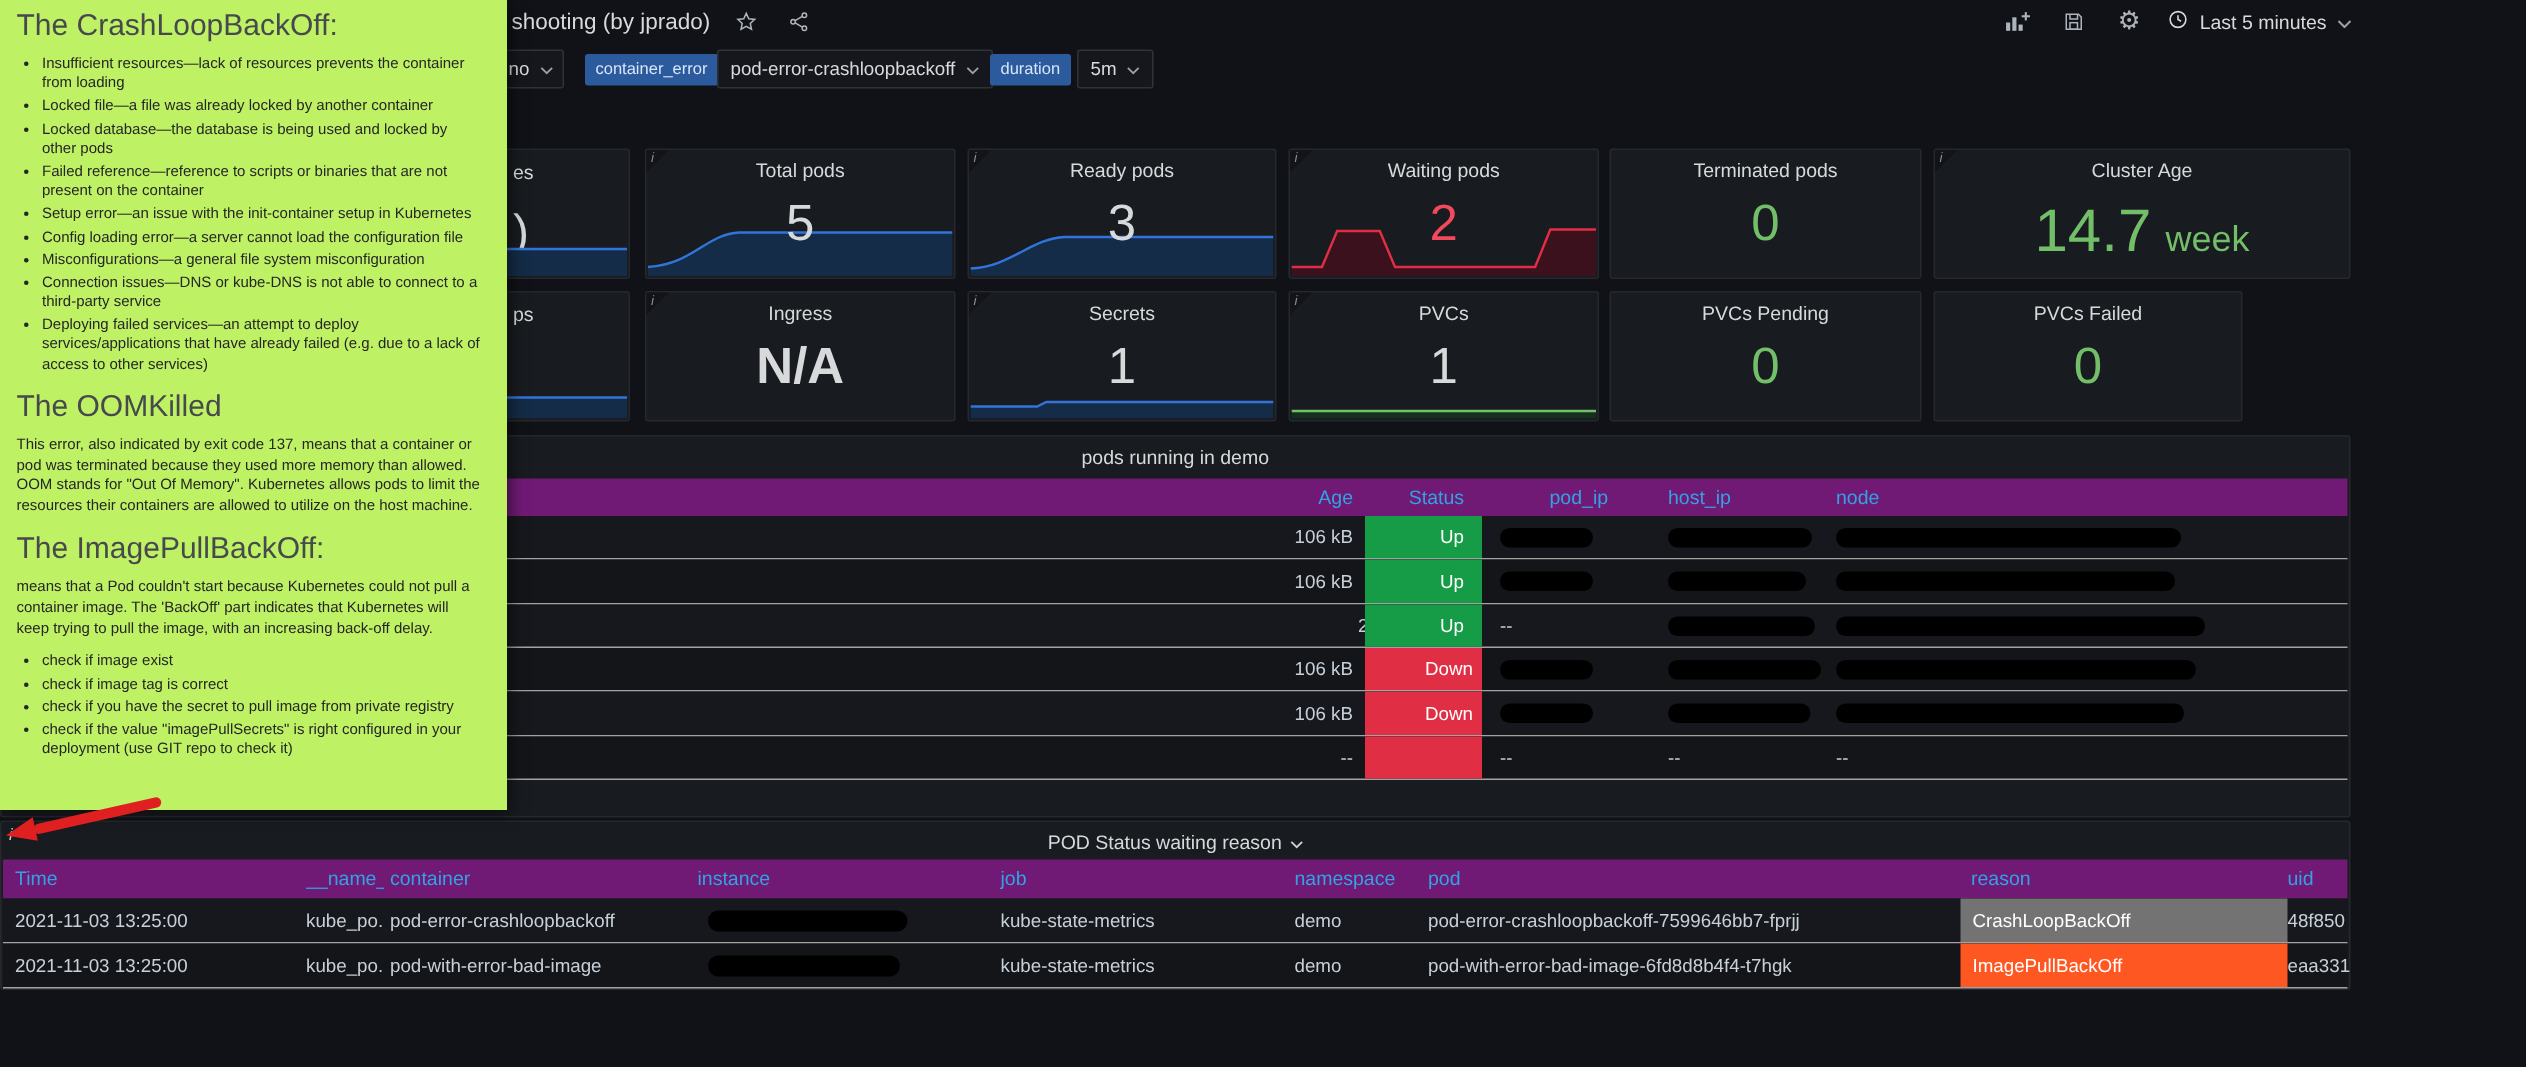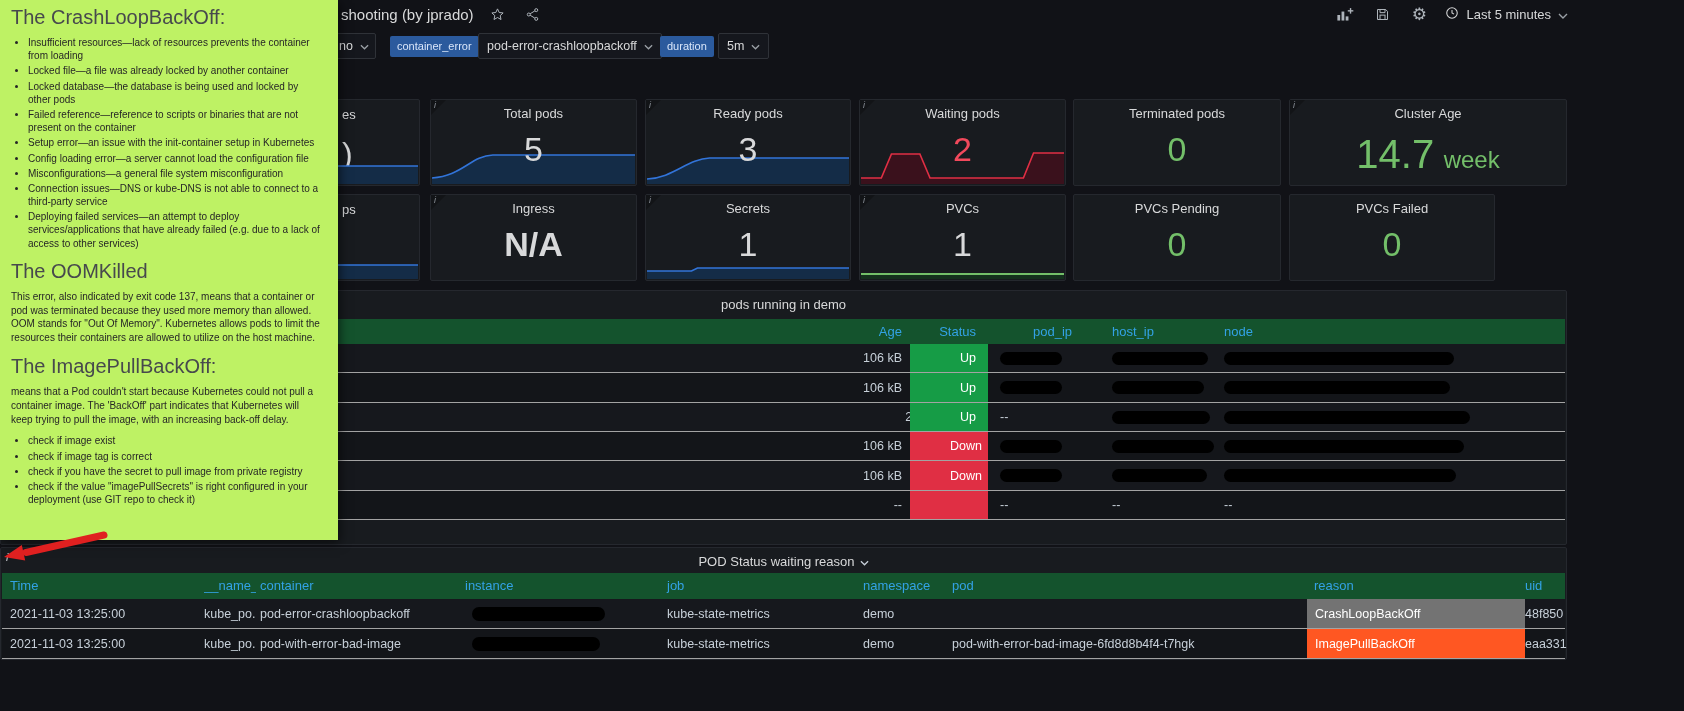--- a/index.html
+++ b/index.html
@@ -29,21 +29,21 @@
   .panel-title { position:absolute; top:6px; left:0; right:0; text-align:center; font-size:13px; color:#d8d9da; white-space:nowrap; }
   .stat { position:absolute; left:0; right:0; text-align:center; font-weight:500; font-size:34px; line-height:1; z-index:2; }
   .green { color:#73bf69; } .redtxt { color:#f2495c; } .white { color:#d8d9da; }
   .frag-title { position:absolute; top:7px; font-size:13px; color:#d8d9da; }
   .frag-value { position:absolute; font-size:32px; color:#d8d9da; font-weight:500; }
   .spark { position:absolute; left:1px; right:1px; bottom:1px; height:44px; width:calc(100% - 2px); z-index:1; }
   .corner { position:absolute; top:0; left:0; width:0; height:0; border-top:15px solid #121417; border-right:15px solid transparent; }
   .corner-i { position:absolute; top:1px; left:3px; font-size:9px; font-style:italic; color:#8a9097; line-height:1; }
 
   
-  .thead { position:absolute; left:1px; right:1px; background:#14532d; }
+  .thead { position:absolute; left:1px; right:1px; background:#701a75; }
   .hdr { position:absolute; font-size:13px; color:#33a2e5; white-space:nowrap; cursor:pointer; }
   .trow { position:absolute; left:1px; right:1px; border-bottom:1px solid #a3a3a3; }
   .row-a { background:#16181d; } .row-b { background:#131519; }
   .cell { position:absolute; font-size:12.5px; color:#c7d0d9; white-space:nowrap; line-height:inherit; }
   .badge-cell { position:absolute; top:0; bottom:0; color:#fff; font-size:12.5px; white-space:nowrap; overflow:hidden; }
   .redact { position:absolute; background:#000; border-radius:7px; height:13px; top:8px; }
 
   
   .tooltip {
     position:absolute; left:0; top:0; width:338px; height:540px; z-index:20;
@@ -309,20 +309,21 @@
       <span class="hdr" style="left:1523px;">uid</span>
     </div>
 
     <div class="trow row-a" style="top:51px;height:30px;line-height:30px;">
       <span class="cell" style="left:8px;">2021-11-03 13:25:00</span>
       <span class="cell" style="left:202px;width:52px;overflow:hidden;">kube_po...</span>
       <span class="cell" style="left:258px;">pod-error-crashloopbackoff</span>
       <span class="redact" style="left:470px;width:133px;top:8px;height:14px;"></span>
       <span class="cell" style="left:665px;">kube-state-metrics</span>
       <span class="cell" style="left:861px;">demo</span>
+      <span class="cell" style="left:950px;">pod-error-crashloopbackoff-7599646bb7-fprjj</span>
       <span class="badge-cell" style="left:1305px;width:218px;background:#737373;padding-left:8px;line-height:30px;">CrashLoopBackOff</span>
       <span class="cell" style="left:1523px;width:42px;overflow:hidden;">48f850</span>
     </div>
     <div class="trow row-b" style="top:81px;height:30px;line-height:30px;">
       <span class="cell" style="left:8px;">2021-11-03 13:25:00</span>
       <span class="cell" style="left:202px;width:52px;overflow:hidden;">kube_po...</span>
       <span class="cell" style="left:258px;">pod-with-error-bad-image</span>
       <span class="redact" style="left:470px;width:128px;top:8px;height:14px;"></span>
       <span class="cell" style="left:665px;">kube-state-metrics</span>
       <span class="cell" style="left:861px;">demo</span>

